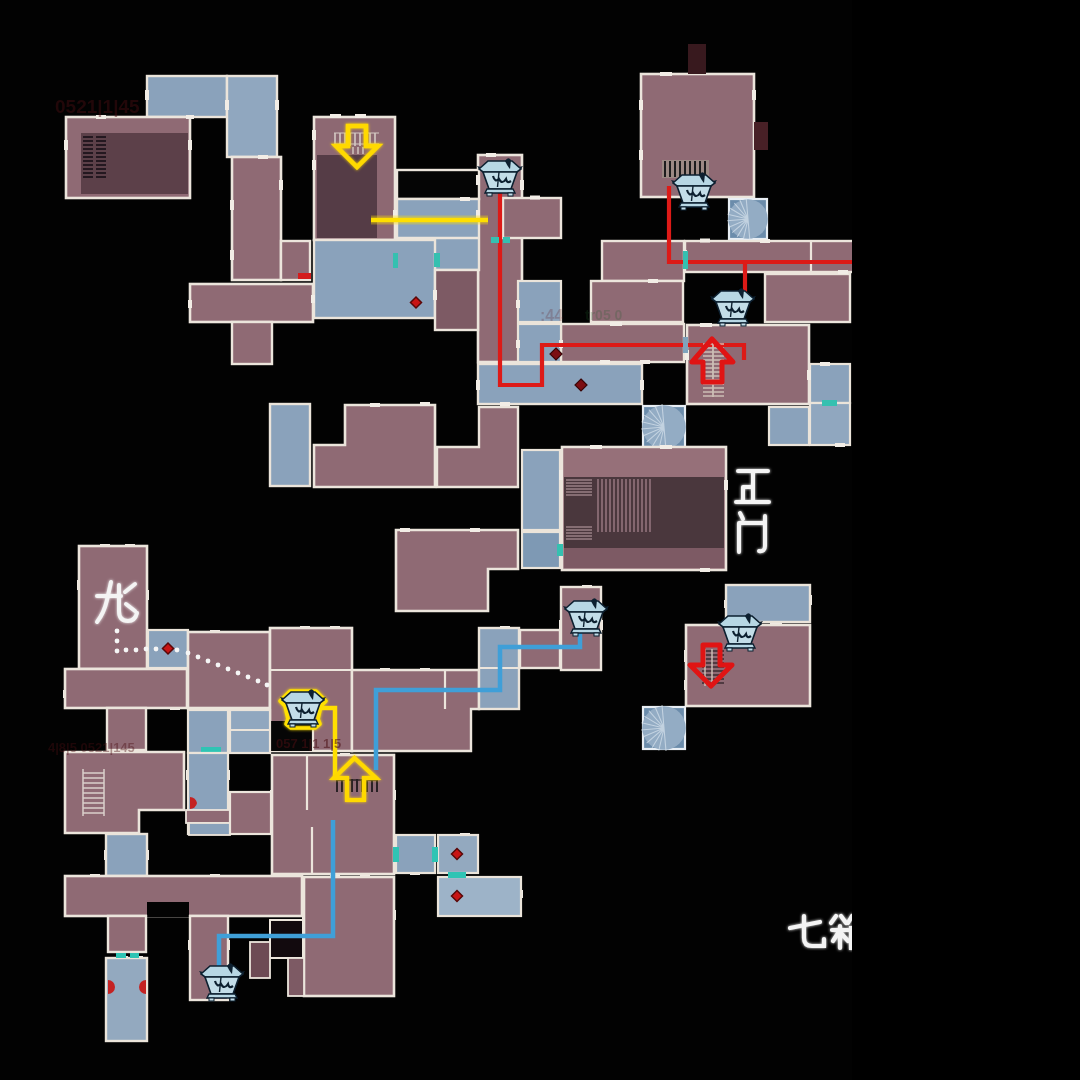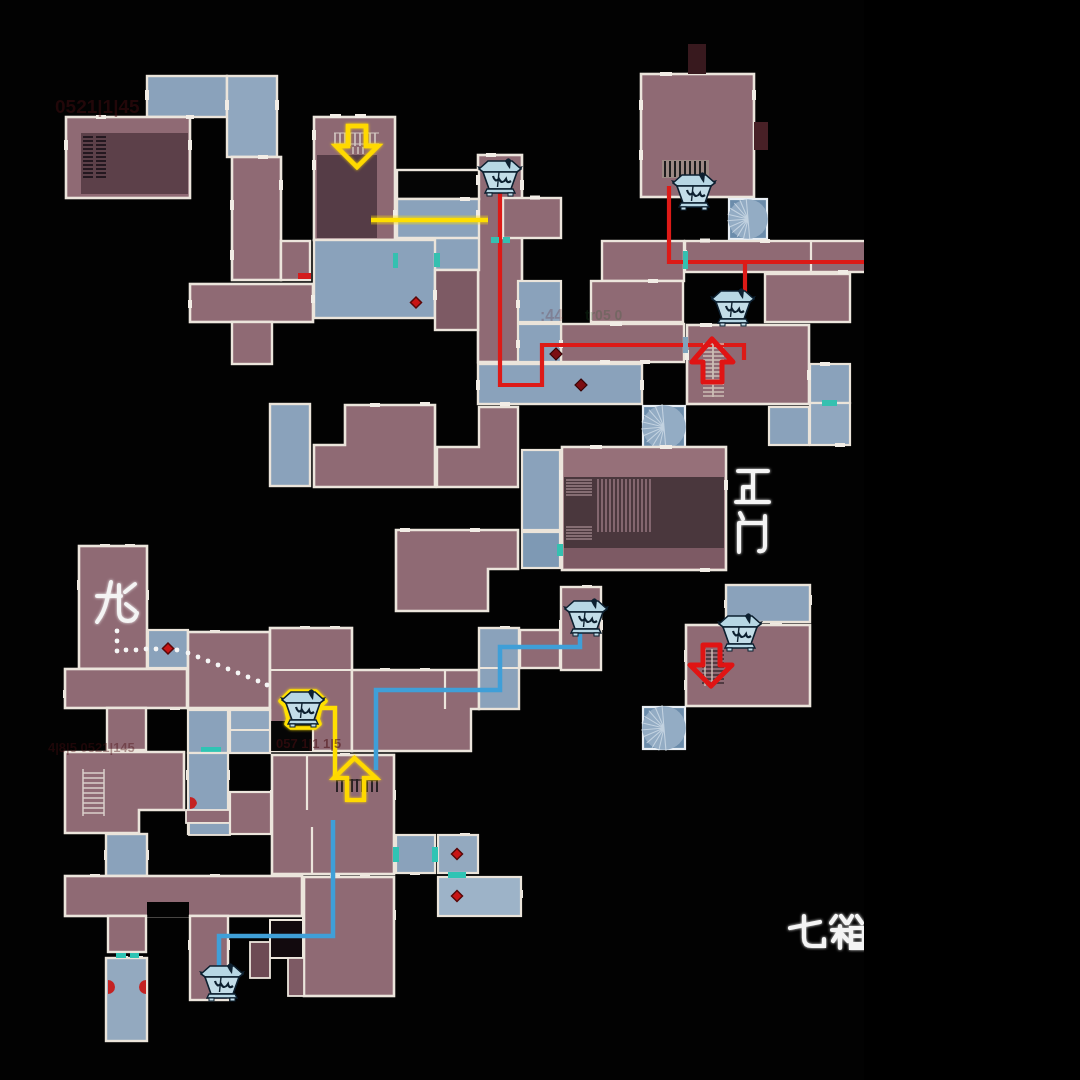--- a/index.html
+++ b/index.html
@@ -1,16 +1,16 @@
 <!DOCTYPE html>
 <html><head>
 <meta charset="utf-8">
 <style>
 html,body{margin:0;padding:0;background:#000;}
-#map{position:relative;width:852px;height:1080px;background:#020202;overflow:hidden;font-family:"Liberation Sans",sans-serif;padding-left:12px;}
+#map{position:relative;width:852px;height:1080px;background:#020202;overflow:hidden;font-family:"Liberation Sans",sans-serif;}
 #map svg{position:absolute;top:0;left:0;}
 </style>
 </head>
 <body>
 <div id="map">
 <svg width="1080" height="1080" viewBox="0 0 1080 1080">
 <defs>
 <filter id="glow" x="-40%" y="-40%" width="180%" height="180%">
 <feGaussianBlur stdDeviation="1.6" result="b"></feGaussianBlur>
 <feMerge>

